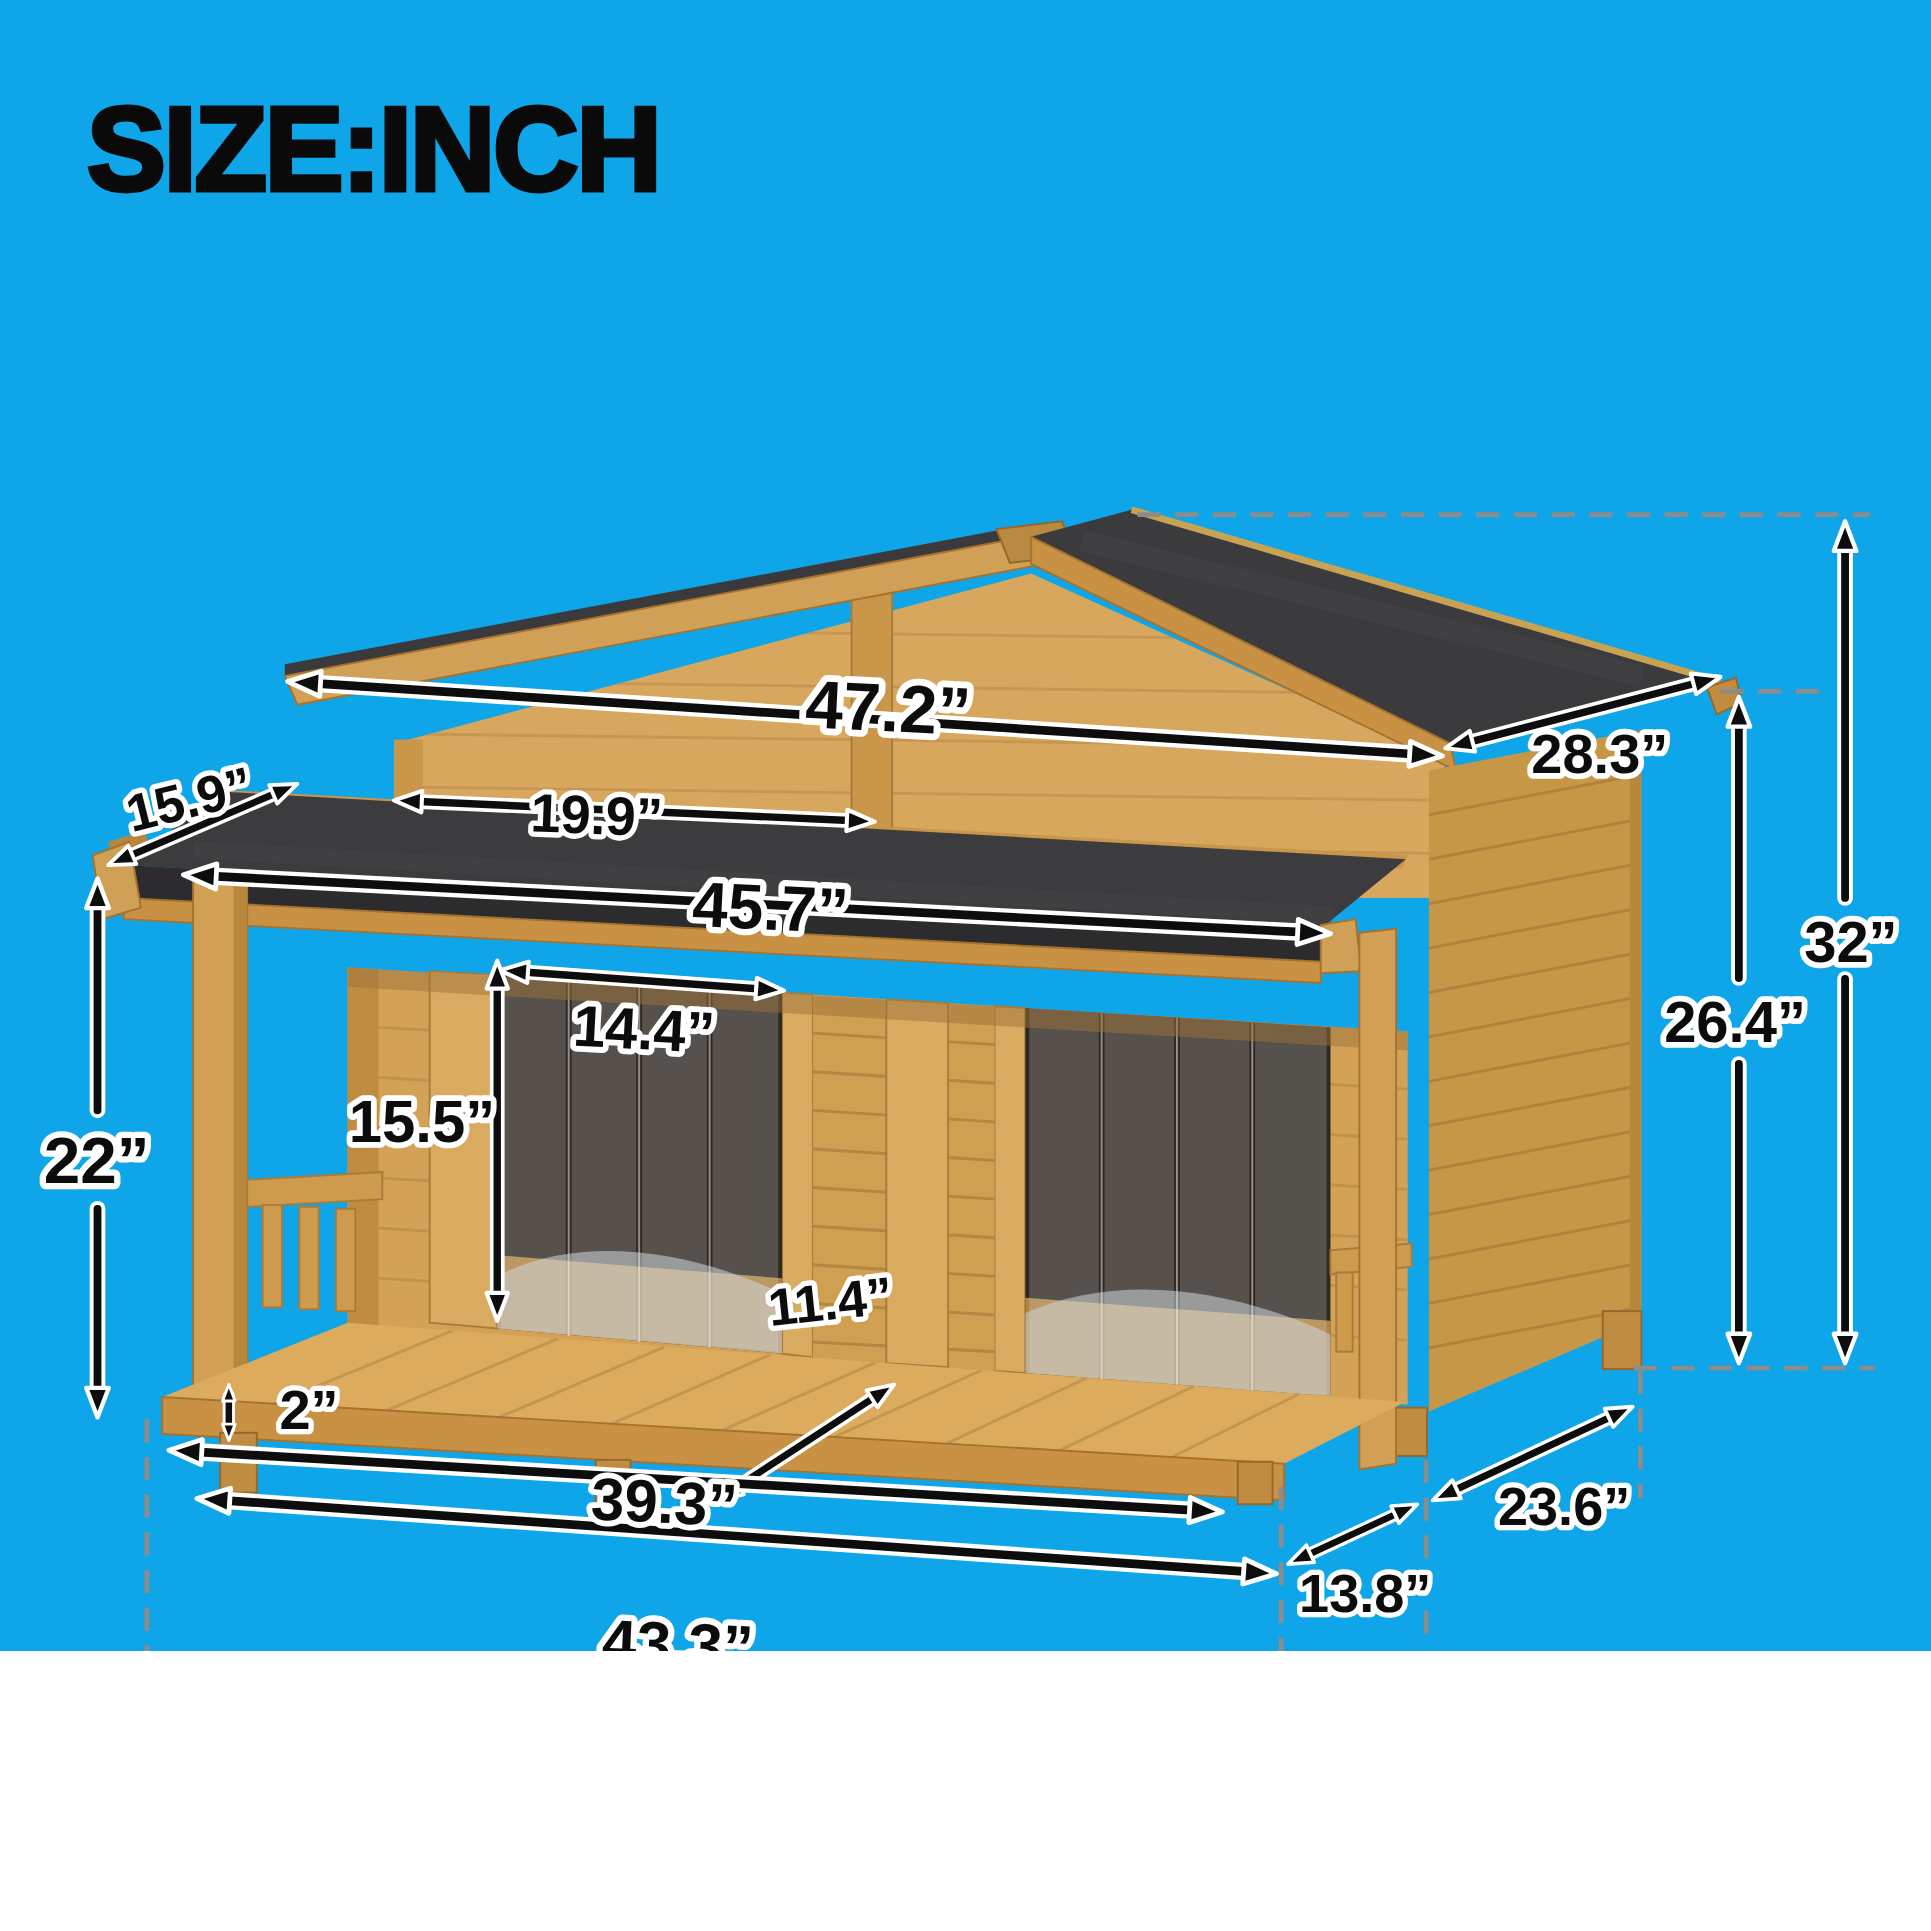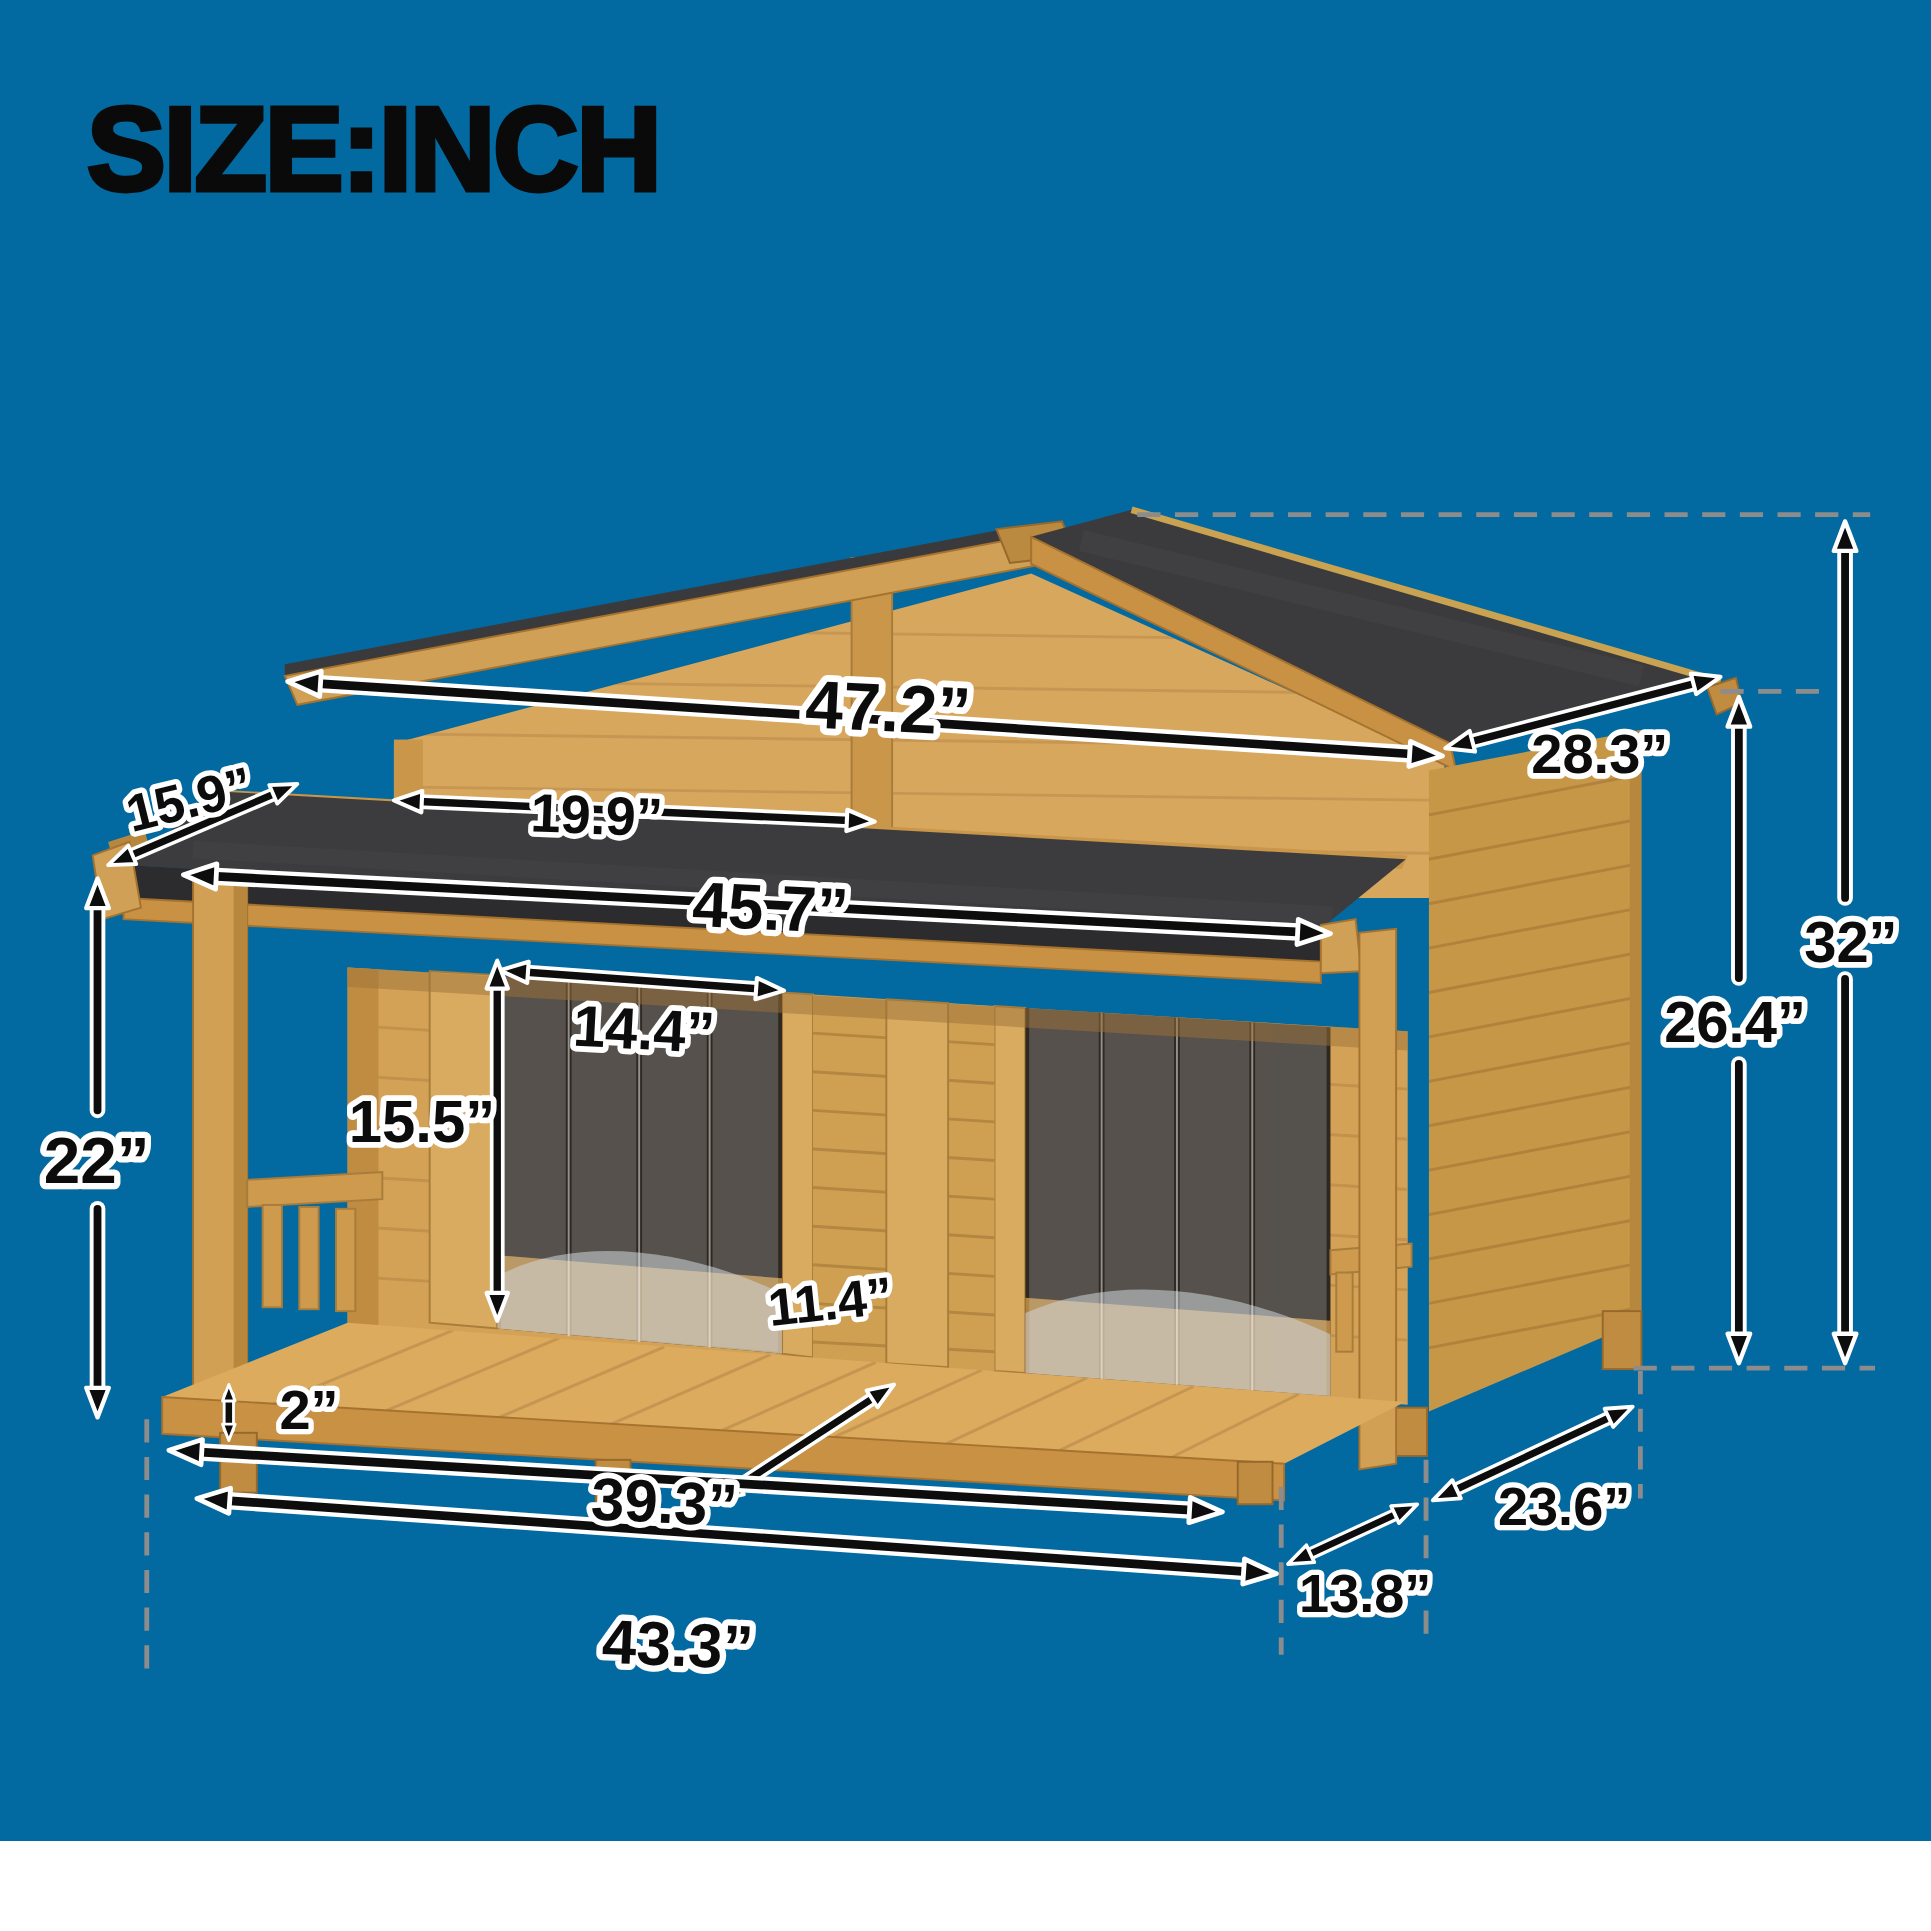--- a/index.html
+++ b/index.html
@@ -1,16 +1,16 @@
 <!DOCTYPE html>
 <html><head>
 <meta charset="utf-8">
 <style>
   html,body{margin:0;padding:0;background:#ffffff;}
-  .stage{position:relative;width:1931px;height:1841px;background:#0369a1;overflow:hidden;
+  .stage{position:relative;width:1931px;height:1651px;background:#0ea5e9;overflow:hidden;
          font-family:"Liberation Sans",sans-serif;}
   .page-title{position:absolute;left:87px;top:81px;font-size:118px;font-weight:700;
               letter-spacing:-1.9px;color:#0a0a0a;-webkit-text-stroke:4.8px #0a0a0a;}
   svg{position:absolute;left:0;top:0;}
   svg text.dim{font-family:"Liberation Sans",sans-serif;font-weight:bold;fill:#0c0c0c;
                stroke:#ffffff;stroke-linejoin:round;paint-order:stroke fill;
                text-anchor:middle;dominant-baseline:central;}
 </style>
 </head>
 <body>

